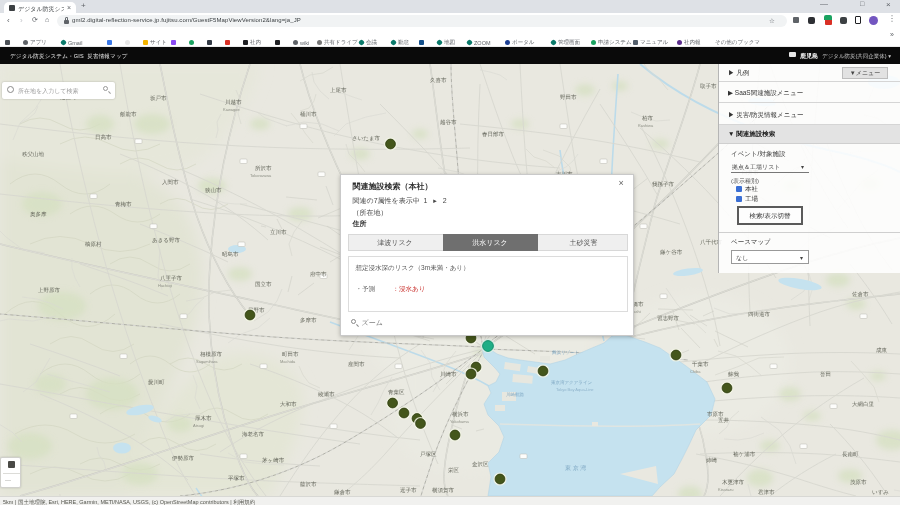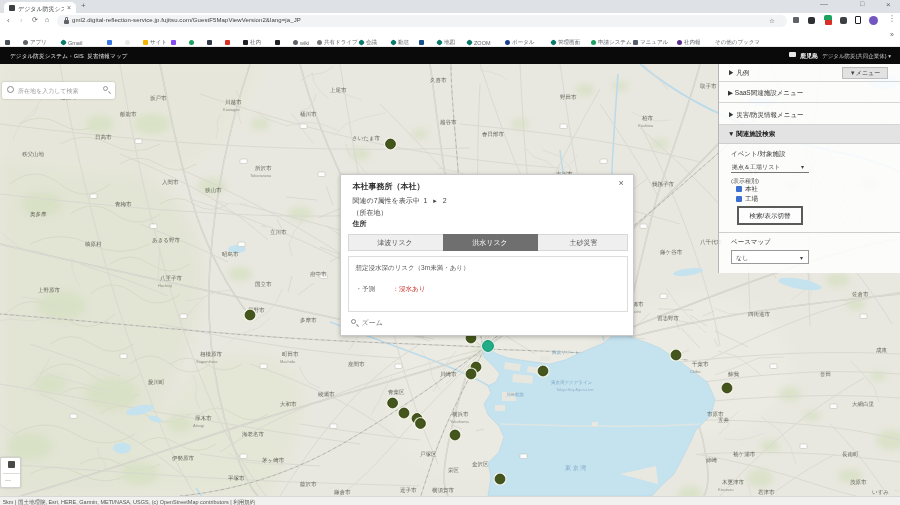--- a/index.html
+++ b/index.html
@@ -585,21 +585,21 @@
   
   <div class="abs" style="left:0px;top:393px;width:21px;height:31px;background:#fff;border:1px solid #d0d0cc;border-radius:2px;box-shadow:0 0 2px rgba(0,0,0,0.2)">
     <span class="abs" style="left:7px;top:3px;width:7px;height:7px;background:#4a4a46;border-radius:1px"></span>
     <div class="abs" style="left:2px;top:15px;width:17px;height:1px;background:#dcdcd8"></div>
     <span class="abs" style="left:4px;top:19px;font-size:6px;color:#9a9a96">—</span>
   </div>
 
   
   <div class="abs" style="left:339.5px;top:110px;width:294px;height:162px;background:#fff;border:1px solid #c9c9c9;box-shadow:0 1px 4px rgba(0,0,0,0.25)">
     <span class="abs" style="left:278px;top:4px;font-size:9px;color:#666;line-height:9px">×</span>
-    <div class="abs" style="left:12px;top:6px;font-size:8px;font-weight:bold;color:#2e2e2e">本社事務所（本社）</div>
+    <div class="abs" style="left:12px;top:6px;font-size:8px;font-weight:bold;color:#2e2e2e">関連施設検索（本社）</div>
     <div class="abs" style="left:12px;top:21px;font-size:7px;color:#444">関連の7属性を表示中&nbsp;&nbsp;1&nbsp;&nbsp;&nbsp;▸&nbsp;&nbsp;&nbsp;2</div>
     <div class="abs" style="left:12px;top:33px;font-size:7px;color:#444">（所在地）</div>
     <div class="abs" style="left:12px;top:44px;font-size:7px;color:#333;font-weight:bold">住所</div>
 
     <div class="abs" style="left:7px;top:59px;width:280px;height:17px;background:#efefef;border:1px solid #d8d8d8">
       <div class="abs" style="left:0;top:0;width:93px;height:15px;text-align:center;font-size:7px;color:#555;line-height:15px">津波リスク</div>
       <div class="abs" style="left:94px;top:-1px;width:95px;height:17px;background:#6f6f6f;text-align:center;font-size:7px;color:#fff;line-height:17px">洪水リスク</div>
       <div class="abs" style="left:190px;top:0;width:90px;height:15px;text-align:center;font-size:7px;color:#555;line-height:15px">土砂災害</div>
     </div>
 

